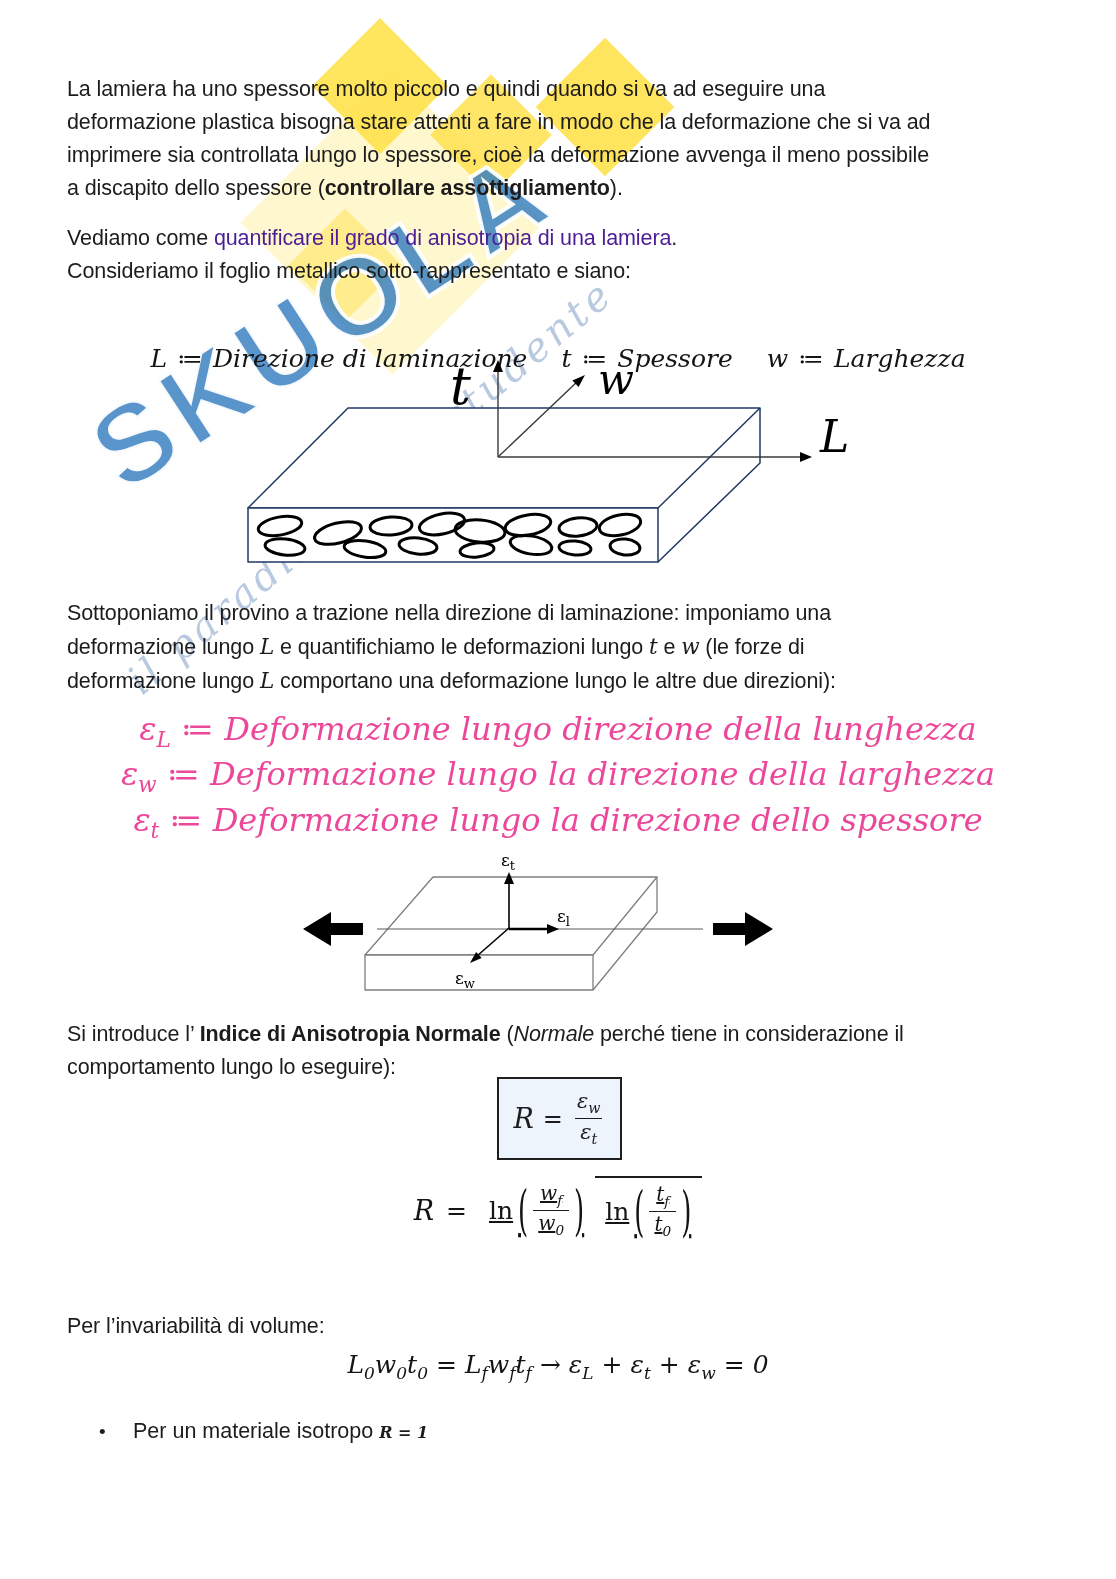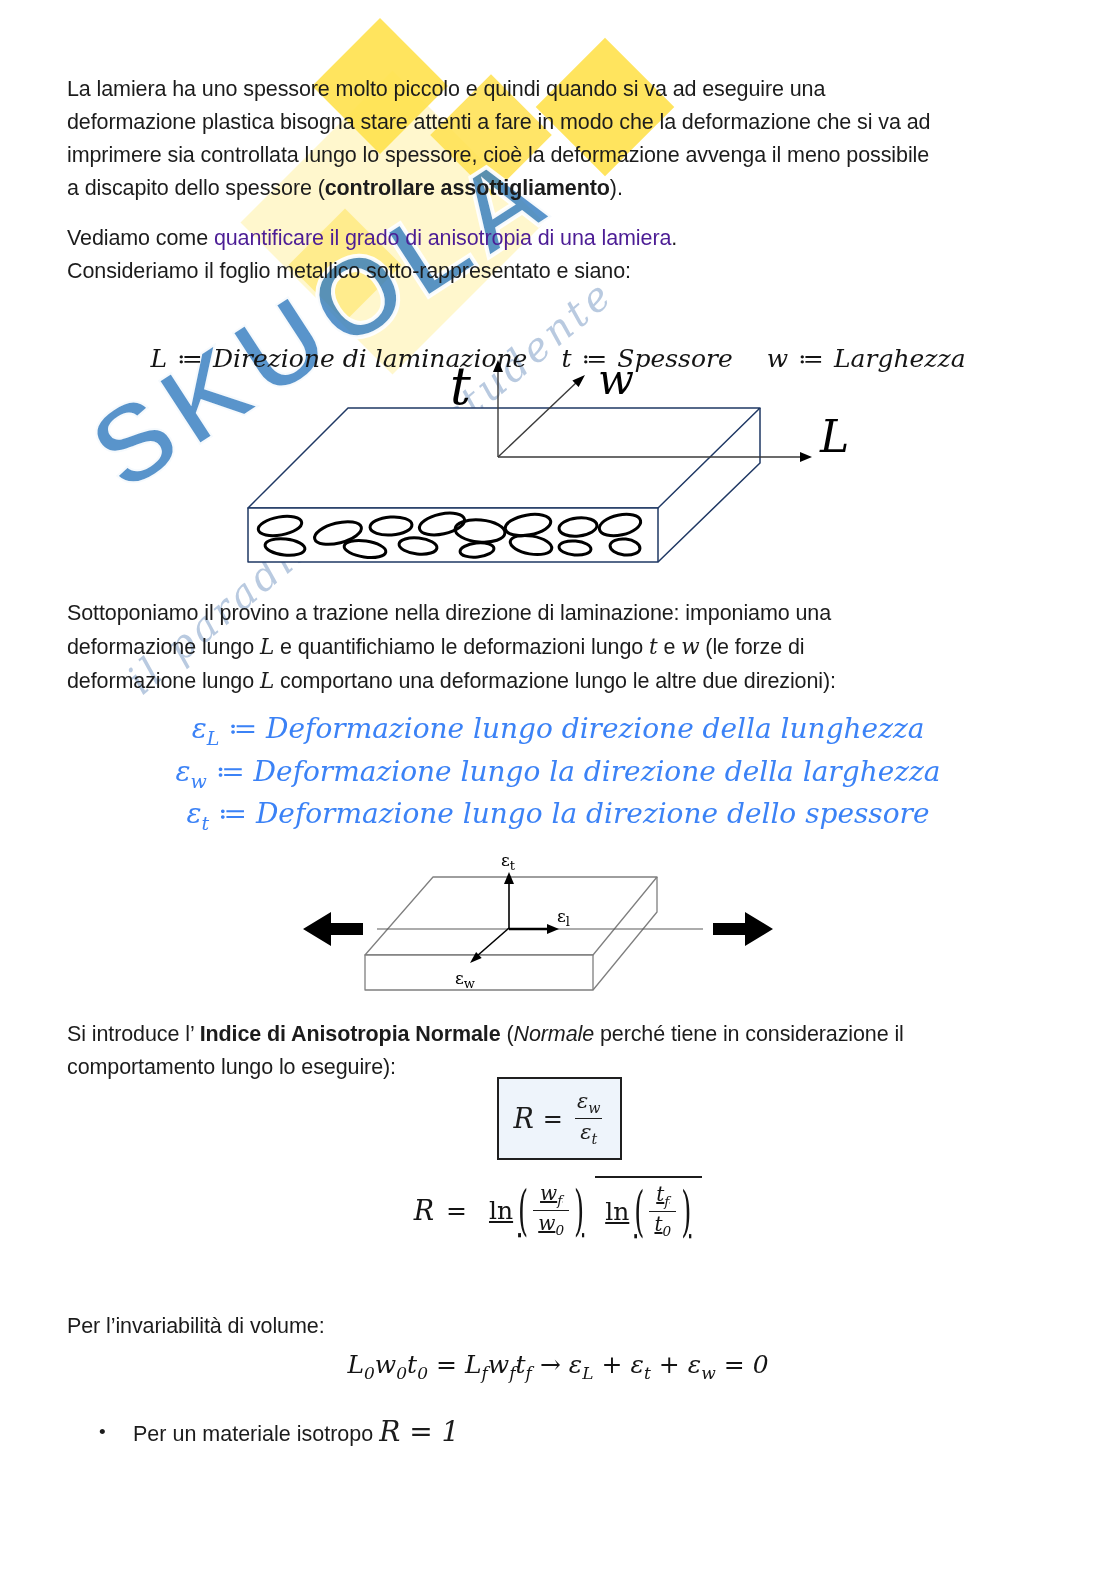--- a/index.html
+++ b/index.html
@@ -41,21 +41,21 @@
   
   .mathline{
     position:absolute;left:0;width:1116px;text-align:center;
     font-family:"DejaVu Serif",serif;font-style:italic;color:#141414;
     white-space:nowrap;
     margin-top:44px;
   }
   .defs-gap{display:inline-block;width:34px;}
   .assign-gap{display:inline-block;width:10px;}
   .epsblock{position:absolute;left:0;width:1116px;text-align:center;}
-  .epsblock .eline{font-family:"DejaVu Serif",serif;font-style:italic;font-size:28px;line-height:34px;color:#3b82f6;white-space:nowrap;}
+  .epsblock .eline{font-family:"DejaVu Serif",serif;font-style:italic;font-size:32px;line-height:34px;color:#ec4899;white-space:nowrap;}
   
   .frac{display:inline-flex;flex-direction:column;align-items:center;vertical-align:middle;}
   .frac .den{border-top:1.8px solid #1c1c1c;}
   .frac .num,.frac .den{padding:1px 5px;line-height:1.15;}
   
   .rbox{
     position:absolute;left:497px;top:1077px;width:121px;height:79px;
     border:2px solid #1f1f1f;background:#eef4fb;
     display:flex;align-items:center;justify-content:center;gap:9px;
     font-family:"DejaVu Serif",serif;
@@ -81,21 +81,21 @@
   .voleq{
     position:absolute;left:0;top:1350px;width:1116px;text-align:center;
     font-family:"DejaVu Serif",serif;font-style:italic;font-size:25px;color:#141414;white-space:nowrap;
   }
   .voleq .op{font-style:normal;padding:0 8px;}
   
   .bullet{position:absolute;left:99px;font-size:21.5px;line-height:33px;}
   .bullet .dot{display:inline-block;width:34px;font-size:19px;vertical-align:top;}
   .bullet .bt{display:inline-block;white-space:nowrap;}
   .bullet .cont{margin-left:34px;white-space:nowrap;}
-  .bullet .mi{font-size:28px;}
+  .bullet .mi{font-size:16px;font-weight:bold;}
   svg text{font-family:"DejaVu Serif",serif;}
 </style>
 </head>
 <body>
 
 <div class="page">
 
   <div class="watermark">
     <div class="wm-diamond" style="left:285px;top:115px;width:215px;height:215px;opacity:.28;"></div>
     <div class="wm-diamond" style="left:305px;top:225px;width:80px;height:80px;opacity:.5;"></div>

